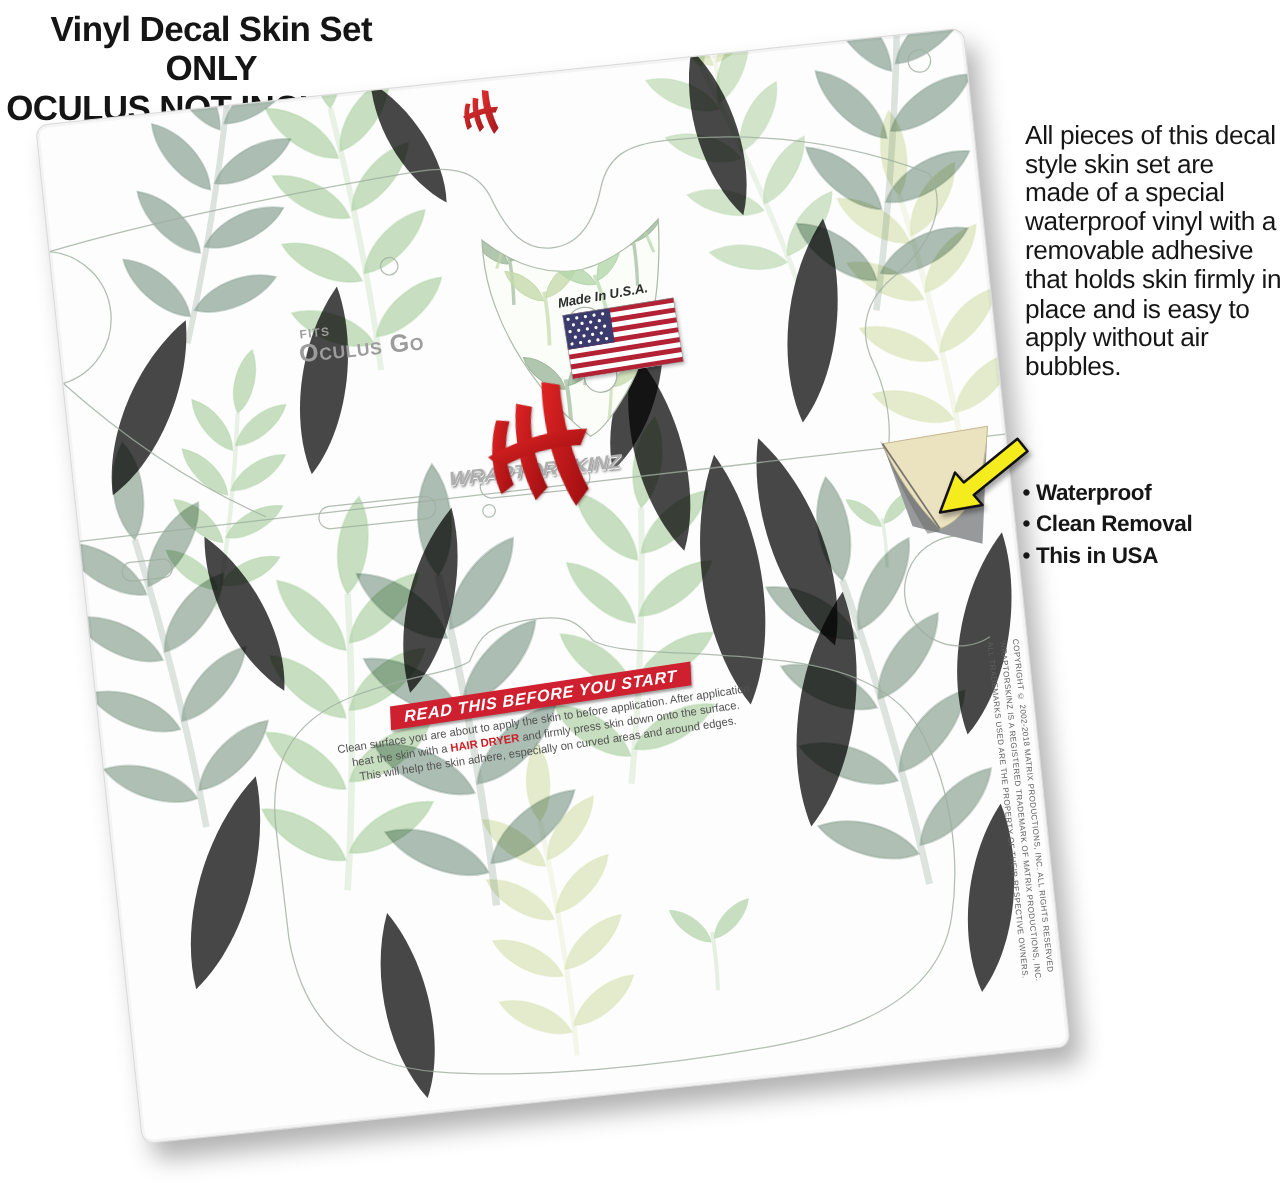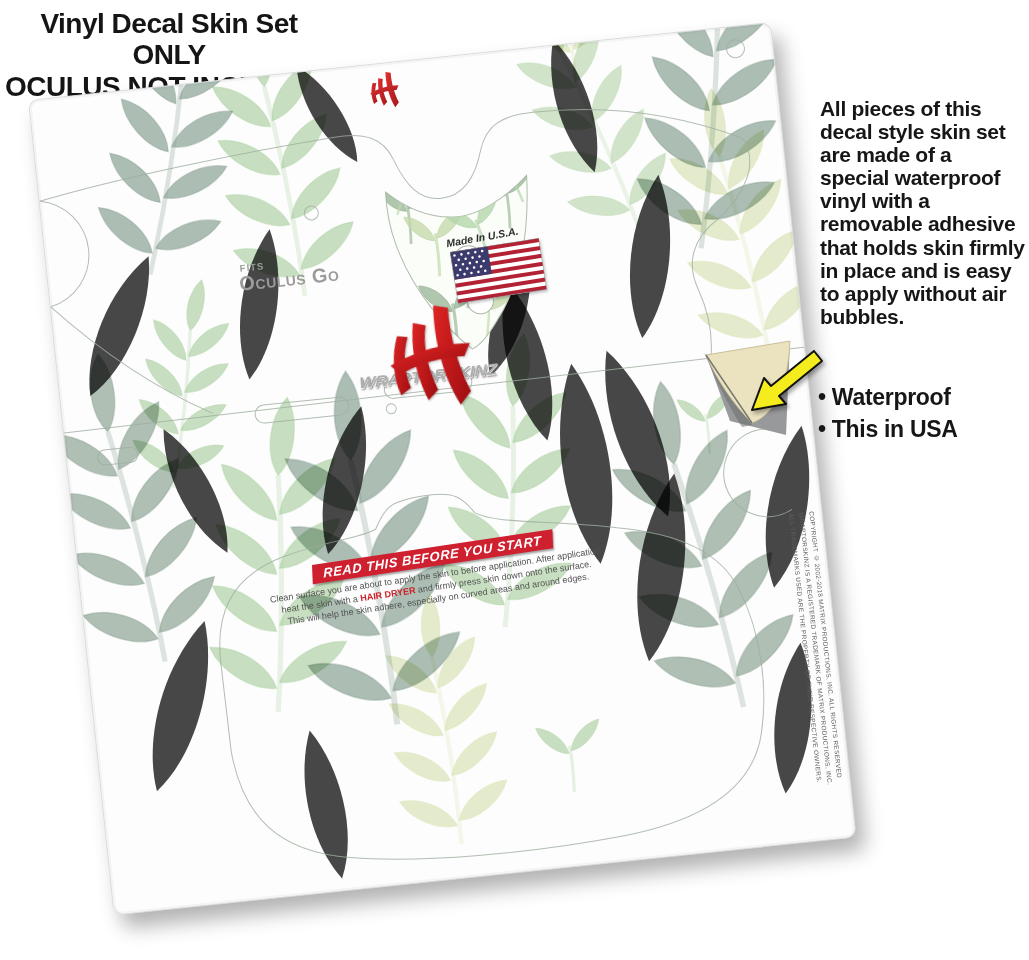--- a/index.html
+++ b/index.html
@@ -5,23 +5,23 @@
   html,body{margin:0;padding:0;background:#ffffff;}
   #stage{position:relative;width:1029px;height:960px;overflow:hidden;
          font-family:"Liberation Sans",sans-serif;background:#ffffff;}
 
   
   .heading{position:absolute;left:4px;top:8px;width:330px;text-align:center;
            color:#151515;font-weight:700;font-size:28px;line-height:1.12;letter-spacing:-0.5px;}
 
   
   .desc{position:absolute;left:820px;top:97px;width:206px;color:#161616;
-        font-size:21px;font-weight:700;line-height:1.1;letter-spacing:-0.3px;}
+        font-size:21px;font-weight:400;line-height:1.1;letter-spacing:-0.3px;}
   .features{position:absolute;left:818px;top:382px;width:210px;margin:0;padding:0;list-style:none;
-            color:#161616;font-size:23px;font-weight:600;line-height:1.38;letter-spacing:-0.3px;}
+            color:#161616;font-size:18px;font-weight:600;line-height:1.38;letter-spacing:-0.3px;}
   .features li::before{content:"• ";}
 
   
   .sheet{position:absolute;left:28px;top:100px;width:745px;height:818px;
          background:#fdfdfd;border:1px solid #dcdcdc;border-radius:10px;
          transform:rotate(-6deg);transform-origin:0 0;
          box-shadow:8px 14px 20px rgba(0,0,0,.30), inset 0 0 0 2px #f4f4f4;}
   .sheet svg.layer{position:absolute;left:0;top:0;}
   .leaf{mix-blend-mode:multiply;}
 
@@ -262,16 +262,17 @@
     <path d="M16,30 L62,98" stroke="#76766e" stroke-width="1.4" fill="none"></path>
   </svg>
 
   <svg class="arrow" viewBox="0 0 100 85">
     <polygon points="74,11 82,21 39,56 46,64 12,70 24,38 31,46" fill="#f4ec1c" stroke="#111111" stroke-width="2" stroke-linejoin="round"></polygon>
   </svg>
 
   <div class="desc">All pieces of this decal style  skin set are made of a special waterproof vinyl with a removable adhesive that holds skin firmly in place and is easy to apply without air bubbles.</div>
   <ul class="features">
     <li>Waterproof</li>
+    <li>Clean Removal</li>
     <li>This in USA</li>
   </ul>
 
 </div>
 
 </body></html>

